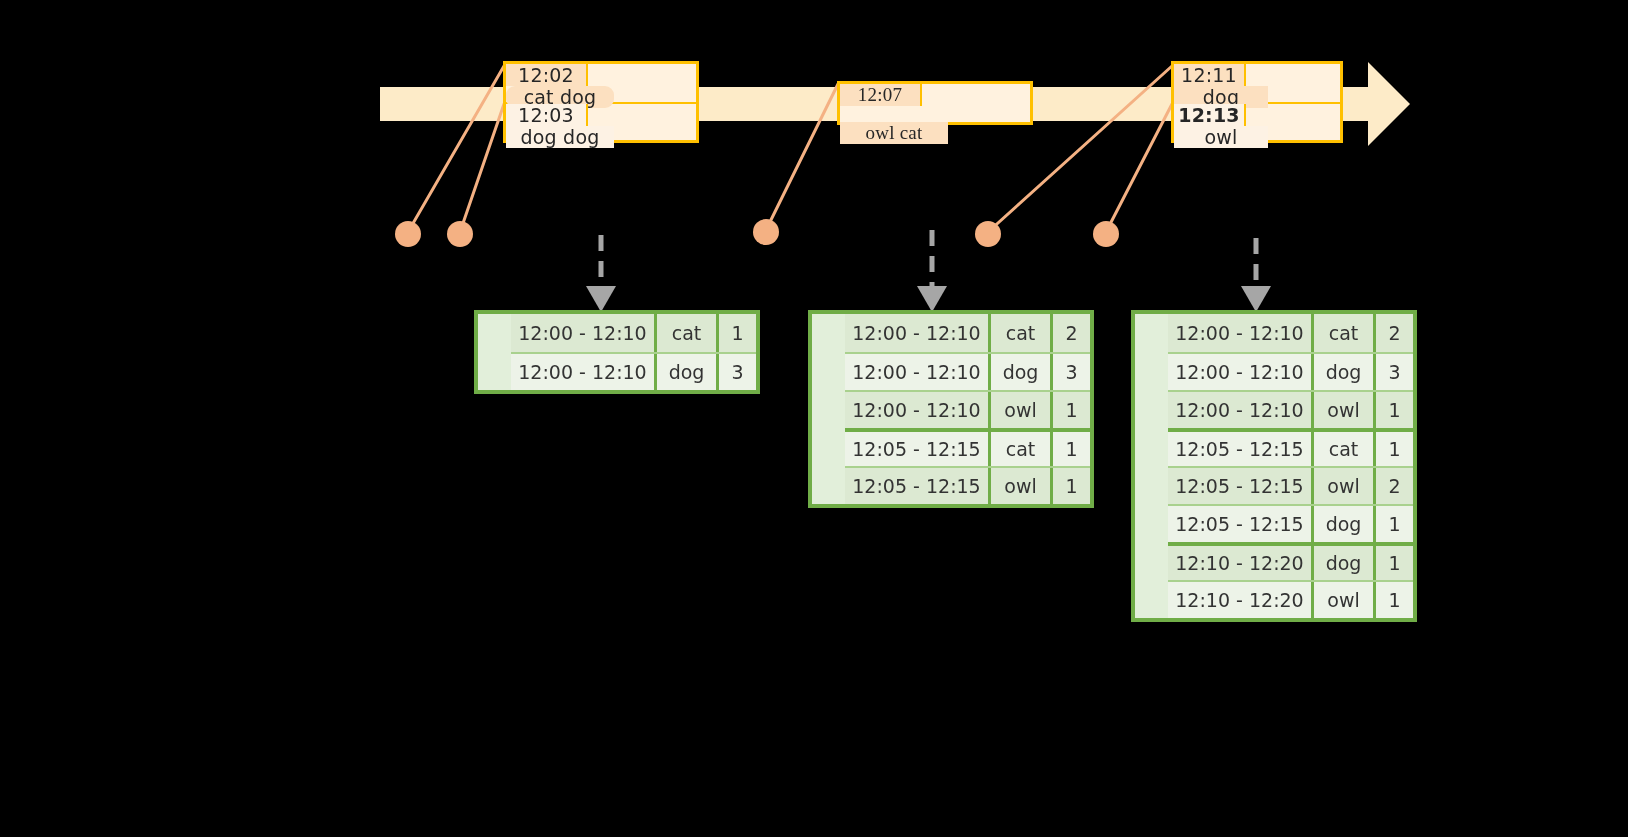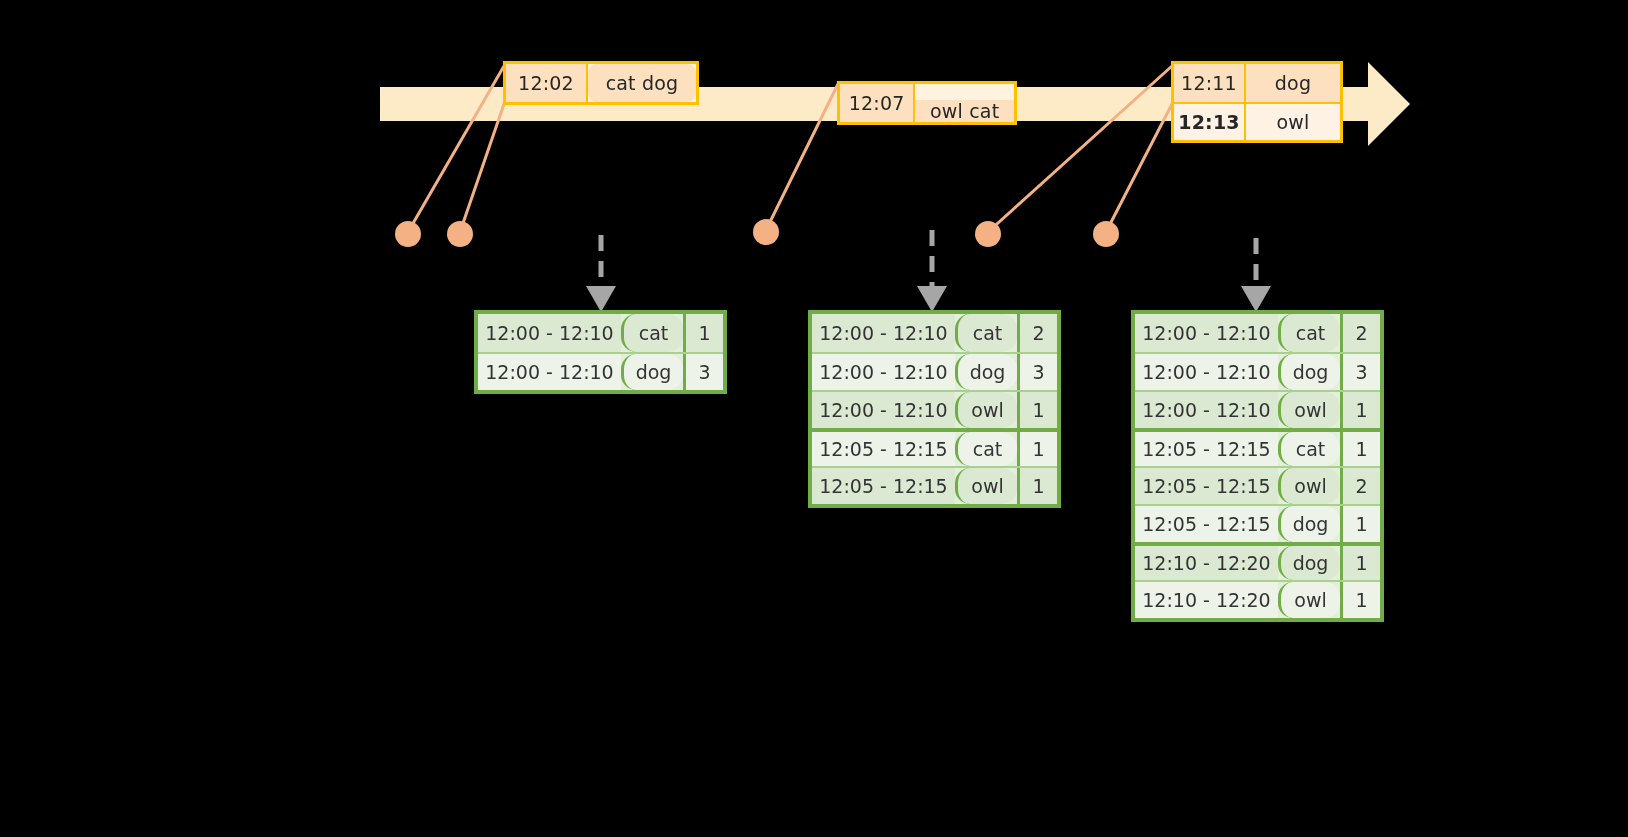--- a/index.html
+++ b/index.html
@@ -34,20 +34,21 @@
   .event-group {
     position: absolute;
     border: 3px solid #FFC000;
     box-sizing: border-box;
     background: #FFF2DF;
   }
   .event-row {
     display: flex;
     box-sizing: border-box;
     height: 38px;
+    flex-direction: column;
   }
   .event-row + .event-row {
     border-top: 2px solid #FFC000;
   }
   .event-row.shade-dark .event-cell { background: #FCE0C0; }
   .event-row.shade-light .event-cell { background: #FDF2E4; }
 
   .event-cell {
     box-sizing: border-box;
     display: flex;
@@ -67,20 +68,21 @@
     position: absolute;
     border: 4px solid #70AD47;
     box-sizing: border-box;
     background: #E2EFDA;
     padding: 0;
   }
   .res-row {
     display: flex;
     height: 38px;
     box-sizing: border-box;
+    margin-left: 33px;
   }
   .res-row.band-sep {
     border-top: 4px solid #70AD47;
   }
   .res-row.band-inner {
     border-top: 2px solid #A9D18E;
   }
   .res-cell {
     box-sizing: border-box;
     display: flex;
@@ -90,21 +92,21 @@
     color: #333333;
     white-space: nowrap;
   }
   .res-cell + .res-cell {
     border-left: 3px solid #70AD47;
   }
   .res-row.shade-dark .res-cell { background: #DCE9D2; }
   .res-row.shade-light .res-cell { background: #EDF3E8; }
 
   .c-window { width: 143px; }
-  .c-key    { width: 62px; border-radius: 15px; }
+  .c-key    { width: 62px; }
   .c-count  { width: 40px; }
 </style>
 </head>
 <body>
 
 <div id="stage">
 
   <svg id="svg-layer" viewBox="0 0 1628 837" xmlns="http://www.w3.org/2000/svg">
 
     <path d="M 380 87 L 1368 87 L 1368 62 L 1410 104 L 1368 146 L 1368 121 L 380 121 Z" fill="#FDEBC8"></path>
@@ -135,23 +137,27 @@
       <path d="M 917 286 L 947 286 L 932 312 Z"></path>
       <path d="M 1241 286 L 1271 286 L 1256 312 Z"></path>
     </g>
   </svg>
 
   <div class="event-group" style="left:503px; top:61px; width:196px;">
     <div class="event-row shade-dark">
       <div class="event-cell time-cell" style="width:82px;">12:02</div>
       <div class="event-cell" style="width:108px;border-radius:9px;">cat dog</div>
     </div>
-  </div>
-
-  <div class="event-group" style="left:837px; top:81px; width:180px;">
+    <div class="event-row shade-light">
+      <div class="event-cell time-cell" style="width:82px;">12:03</div>
+      <div class="event-cell" style="width:108px;">dog dog</div>
+    </div>
+  </div>
+
+  <div class="event-group" style="left:837px; top:81px; width:196px;font-family:Liberation Serif, serif;">
     <div class="event-row shade-dark">
       <div class="event-cell time-cell" style="width:82px;">12:07</div>
       <div class="event-cell" style="width:108px;margin-top:16px;">owl cat</div>
     </div>
   </div>
 
   <div class="event-group" style="left:1171px; top:61px; width:172px;text-align:center;">
     <div class="event-row shade-dark">
       <div class="event-cell time-cell" style="width:72px;">12:11</div>
       <div class="event-cell" style="width:94px;">dog</div>

